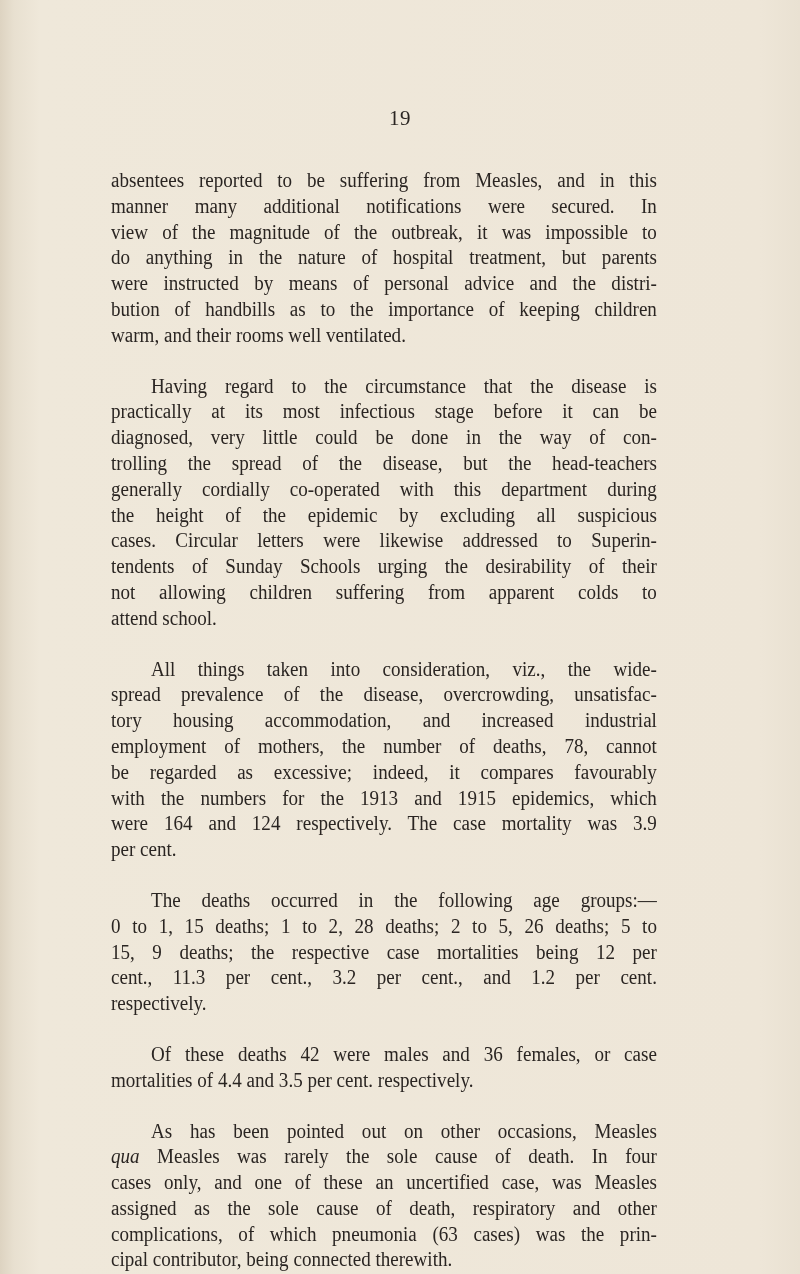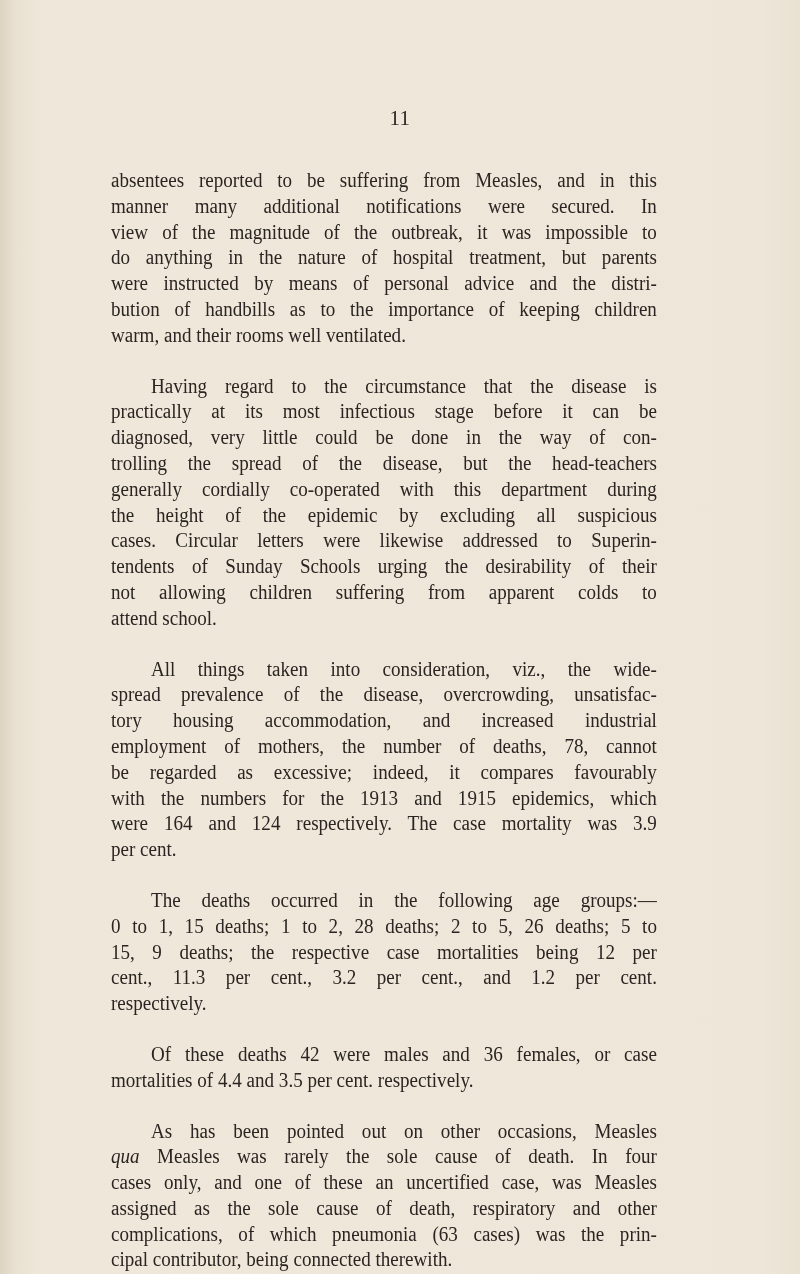--- a/index.html
+++ b/index.html
@@ -24,21 +24,21 @@
   .para { margin:0 0 25px 0; text-align:justify; text-align-last:left; }
   .para .line { display:block; text-align:justify; text-align-last:justify; white-space:nowrap; }
   .para .line.last { text-align-last:left; }
   .para .line.indent { padding-left:43px; }
   .para .line span { }
   .italic { font-style:italic; }
 </style>
 </head>
 <body>
 
-<div class="page-number">11</div>
+<div class="page-number">19</div>
 
 <div class="text-block" id="text-block">
     <p class="para">
       <span class="line">absentees reported to be suffering from Measles, and in this</span>
       <span class="line">manner many additional notifications were secured.   In</span>
       <span class="line">view of the magnitude of the outbreak, it was impossible to</span>
       <span class="line">do anything in the nature of hospital treatment, but parents</span>
       <span class="line">were instructed by means of personal advice and the distri-</span>
       <span class="line">bution of handbills as to the importance of keeping children</span>
       <span class="line last">warm, and their rooms well ventilated.</span>

